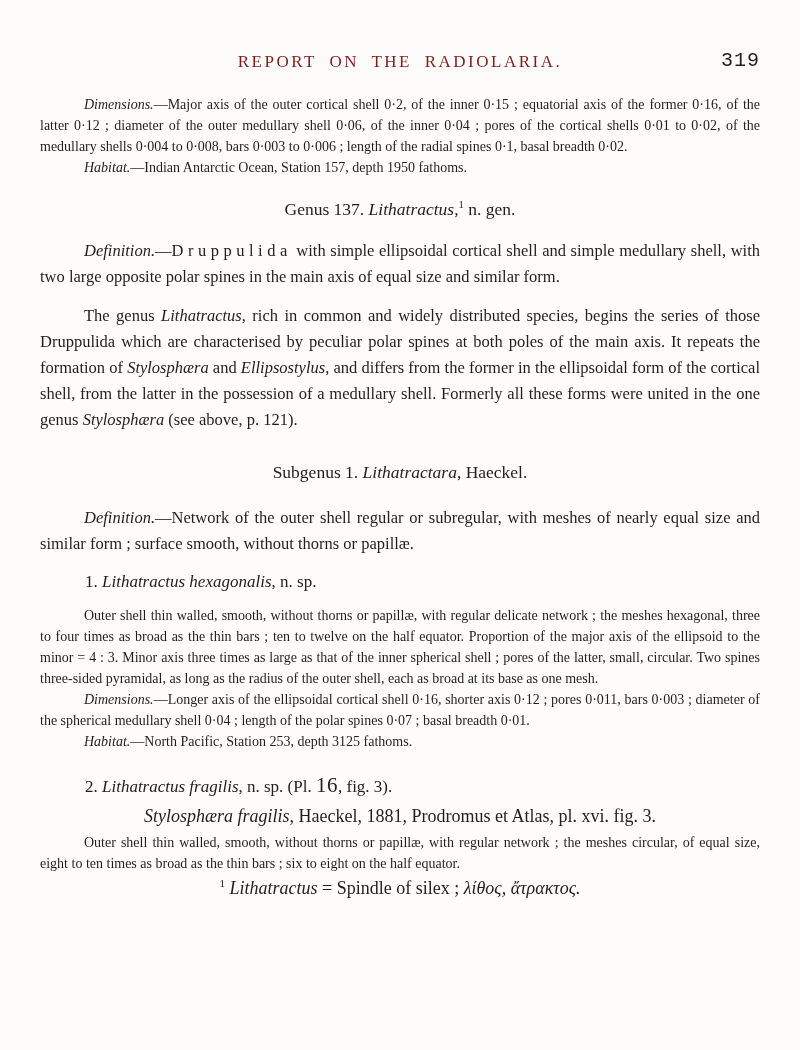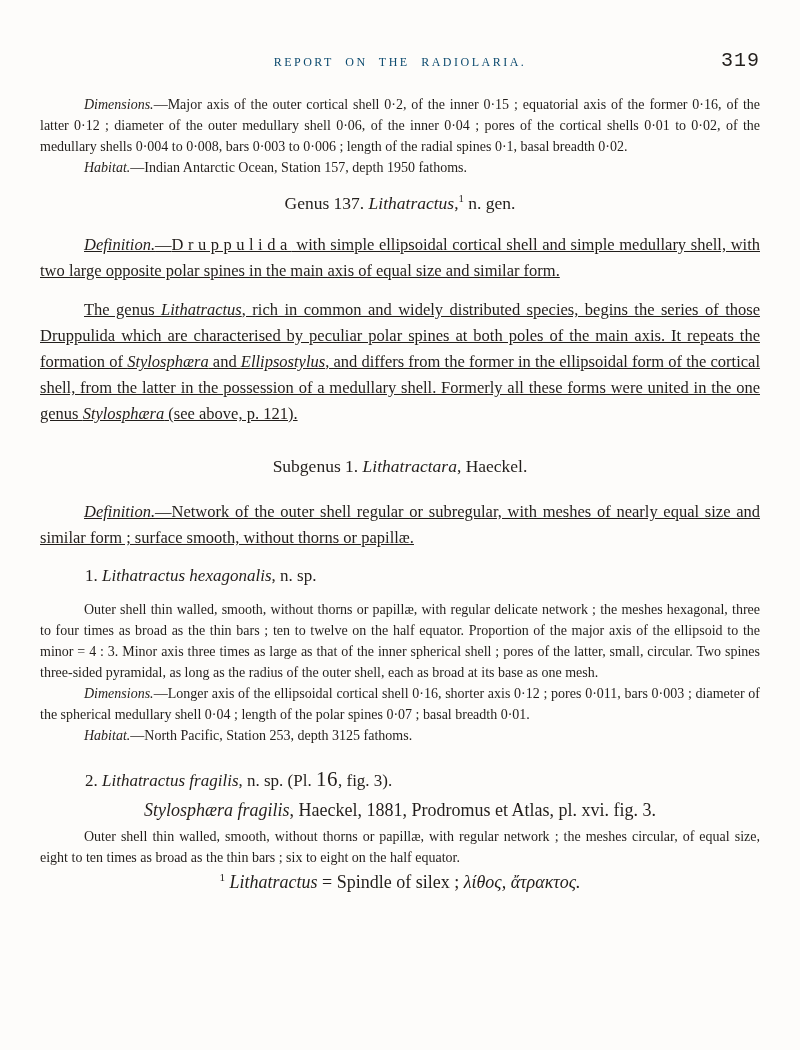--- a/index.html
+++ b/index.html
@@ -18,24 +18,24 @@
     box-sizing: border-box;
     padding: 52px 40px 0 40px;
   }
   
   .running-head {
     position: relative;
     height: 22px;
     text-align: center;
   }
   .head-title {
-    font-size: 12px;
+    font-size: 17px;
     letter-spacing: 2.5px;
     word-spacing: 6px;
-    color: #0c4a6e;
+    color: #7f1d1d;
   }
   .page-num {
     position: absolute;
     right: 0;
     top: -3px;
     font-size: 20px;
     letter-spacing: 1px;
     font-family: Liberation Mono, monospace;
   }
   
@@ -44,21 +44,20 @@
     font-size: 14px;
     line-height: 21px;
     text-align: justify;
     text-indent: 44px;
   }
   .p-large {
     font-size: 16.5px;
     line-height: 26px;
     text-align: justify;
     text-indent: 44px;
-    text-decoration: underline;
   }
   .p-tiny {
     font-size: 18px;
     line-height: 18px;
     text-align: center;
     text-indent: 0;
   }
   .heading-center {
     font-size: 17.5px;
     line-height: 26px;
@@ -71,21 +70,21 @@
     text-align: left;
     text-indent: 45px;
   }
   
   .it  { font-style: italic; }
   .ls  { letter-spacing: 4.5px; }
   .big { font-size: 21px; line-height: 0; letter-spacing: 0.5px; }
   sup  { font-size: 0.62em; vertical-align: super; line-height: 0; }
   
   .mt-p1       { margin-top: 20px; }
-  .mt-genus    { margin-top: 12px; }
+  .mt-genus    { margin-top: 18px; }
   .mt-def1     { margin-top: 16px; }
   .mt-disc     { margin-top: 13px; }
   .mt-subg     { margin-top: 26px; }
   .mt-def2     { margin-top: 20px;  }
   .mt-sp1h     { margin-top: 12px; }
   .mt-sp1d     { margin-top: 10px; }
   .mt-sp2h     { margin-top: 22px; }
   .mt-syn      { margin-top: 7px;  }
   .mt-sp2d     { margin-top: 7px;  }
   .mt-foot     { margin-top: 5px;  }

